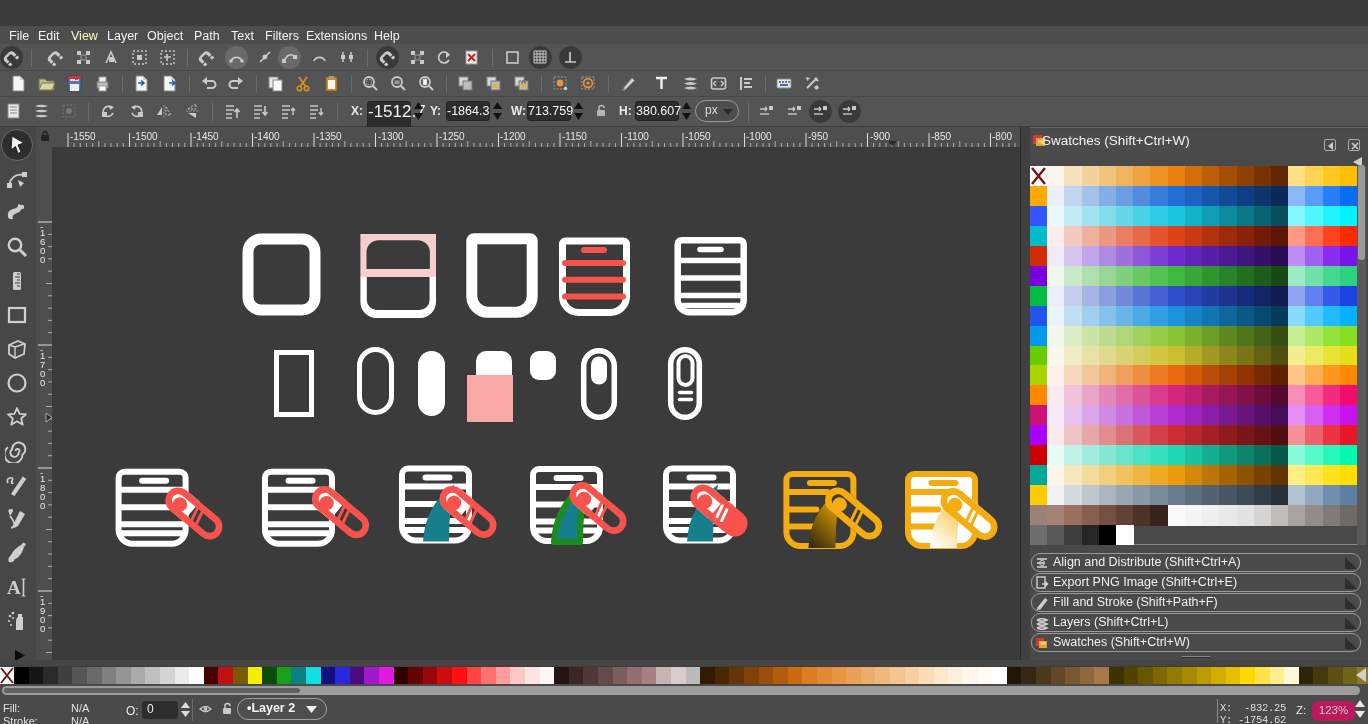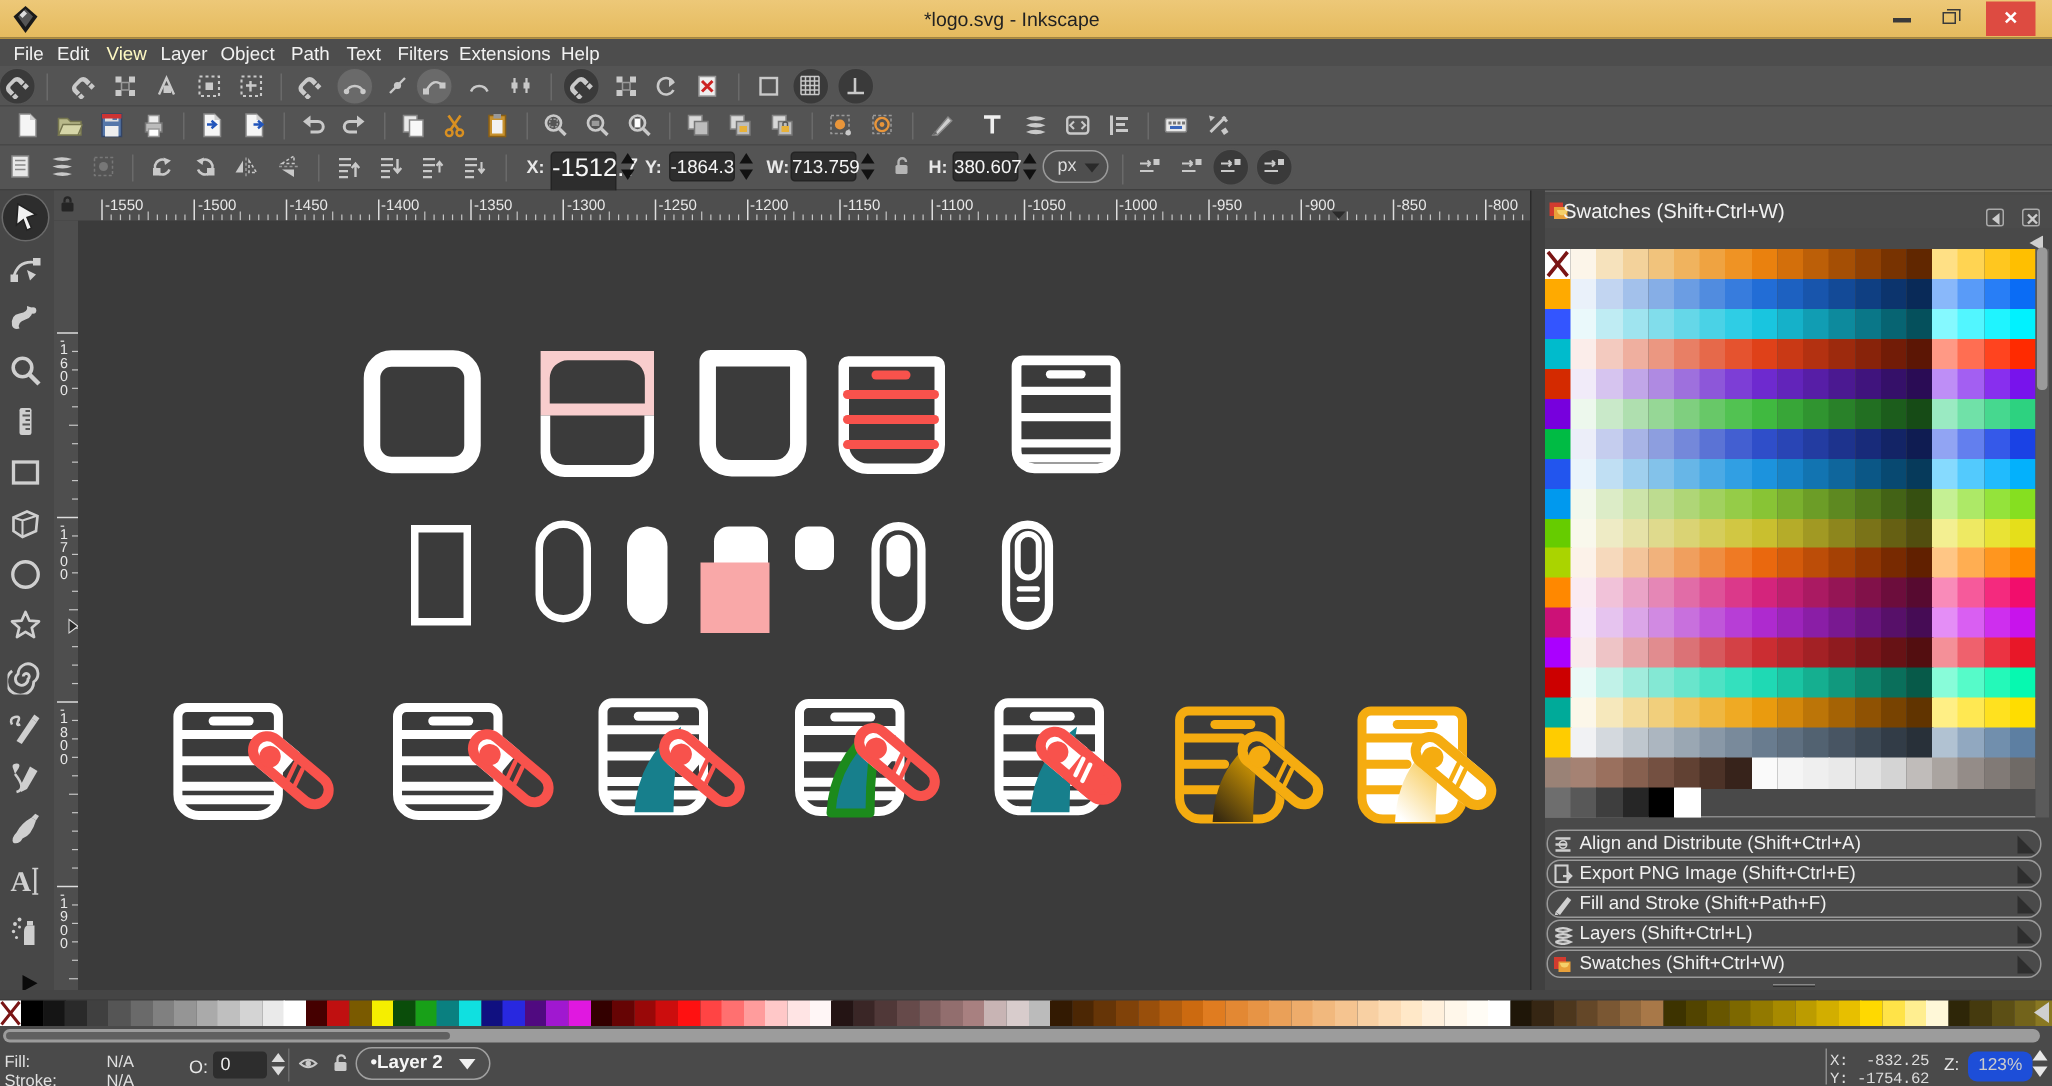--- a/index.html
+++ b/index.html
@@ -1,30 +1,18 @@
 <!DOCTYPE html>
 <html><head><meta charset="utf-8"><style>
 *{margin:0;padding:0;box-sizing:border-box}
 html,body{width:1368px;height:724px;overflow:hidden;background:#3b3b3b;
  font-family:"Liberation Sans",sans-serif;}
 .abs{position:absolute}
 </style></head><body>
 <div class="abs" style="left:0;top:0;width:1368px;height:724px;background:#3b3b3b;overflow:hidden">
-<div class="abs" style="left:0;top:0;width:1368px;height:26px;background:linear-gradient(#edc878,#e5bb5e);border-bottom:1px solid #b2903f">
- <svg class="abs" style="left:7px;top:3px" width="20" height="20" viewBox="0 0 20 20">
-   <path d="M10 1 L18 8 L10 19 L2 8 Z" fill="#1a1a1a"></path>
-   <path d="M10 3 L15 8 L10 15 L5 8 Z" fill="#555"></path>
-   <path d="M6 7 l3 -3 2 2 -3 3z" fill="#ddd"></path>
- </svg>
- <div class="abs" style="left:616px;top:5px;width:300px;font-size:13px;color:#222">*logo.svg - Inkscape</div>
- <div class="abs" style="left:1262px;top:12px;width:12px;height:3px;background:#3a3a3a"></div>
- <div class="abs" style="left:1295px;top:8px;width:9px;height:8px;border:1.5px solid #3a3a3a"></div>
-      <div class="abs" style="left:1298px;top:6px;width:9px;height:8px;border-top:1.5px solid #3a3a3a;border-right:1.5px solid #3a3a3a"></div>
- <div class="abs" style="left:1324px;top:1px;width:33px;height:23px;background:#dd4b41;color:#fff;text-align:center;font-size:12px;line-height:23px;font-weight:bold">✕</div>
-</div>
     <div class="abs" style="left:0;top:26px;width:1368px;height:18px;background:#4d4d4d">
       <div class="abs" style="left:9px;top:3px;font-size:12.5px;color:#f2f2f2">File</div>
       <div class="abs" style="left:38px;top:3px;font-size:12.5px;color:#f2f2f2">Edit</div>
       <div class="abs" style="left:71px;top:3px;font-size:12.5px;color:#fef9c3">View</div>
       <div class="abs" style="left:107px;top:3px;font-size:12.5px;color:#f2f2f2">Layer</div>
       <div class="abs" style="left:147px;top:3px;font-size:12.5px;color:#f2f2f2">Object</div>
       <div class="abs" style="left:194px;top:3px;font-size:12.5px;color:#f2f2f2">Path</div>
       <div class="abs" style="left:231px;top:3px;font-size:12.5px;color:#f2f2f2">Text</div>
       <div class="abs" style="left:265px;top:3px;font-size:12.5px;color:#f2f2f2">Filters</div>
       <div class="abs" style="left:306px;top:3px;font-size:12.5px;color:#f2f2f2">Extensions</div>
@@ -1477,18 +1465,18 @@
       </svg>
       <div class="abs" style="left:237px;top:2px;width:90px;height:22px;border:1.5px solid #a0a0a0;border-radius:11px;background:#4e4e4e"></div>
       <div class="abs" style="left:247px;top:5px;font-size:12.5px;font-weight:bold;color:#f5f5f5">•Layer 2</div>
       <svg class="abs" style="left:305px;top:9px" width="13" height="9">
         <path d="M1 1 L12 1 L6.5 8z" fill="#f0f0f0"></path>
       </svg>
       <div class="abs" style="left:1217px;top:3px;width:1px;height:24px;background:#8a8a8a"></div>
       <div class="abs" style="left:1220px;top:6px;font-size:10.5px;letter-spacing:-0.3px;color:#dddddd;font-family:'Liberation Mono',monospace">X:&nbsp;&nbsp;-832.25</div>
       <div class="abs" style="left:1220px;top:18px;font-size:10.5px;letter-spacing:-0.3px;color:#dddddd;font-family:'Liberation Mono',monospace">Y:&nbsp;-1754.62</div>
       <div class="abs" style="left:1296px;top:8px;font-size:11.5px;color:#e8e8e8">Z:</div>
-      <div class="abs" style="left:1312px;top:5px;width:43px;height:20px;background:#1d4ed8;border-radius:6px;color:#cccccc;font-size:11.5px;text-align:center;line-height:19px">123%</div>
+      <div class="abs" style="left:1312px;top:5px;width:43px;height:20px;background:#be185d;border-radius:6px;color:#cccccc;font-size:11.5px;text-align:center;line-height:19px">123%</div>
       <svg class="abs" style="left:1354px;top:3px" width="12" height="21">
         <path d="M1 8 L6 1 L11 8z" fill="#e8e8e8"></path>
         <path d="M1 12 L6 19 L11 12z" fill="#e8e8e8"></path>
       </svg>
     </div>
   </div>
 </body></html>

